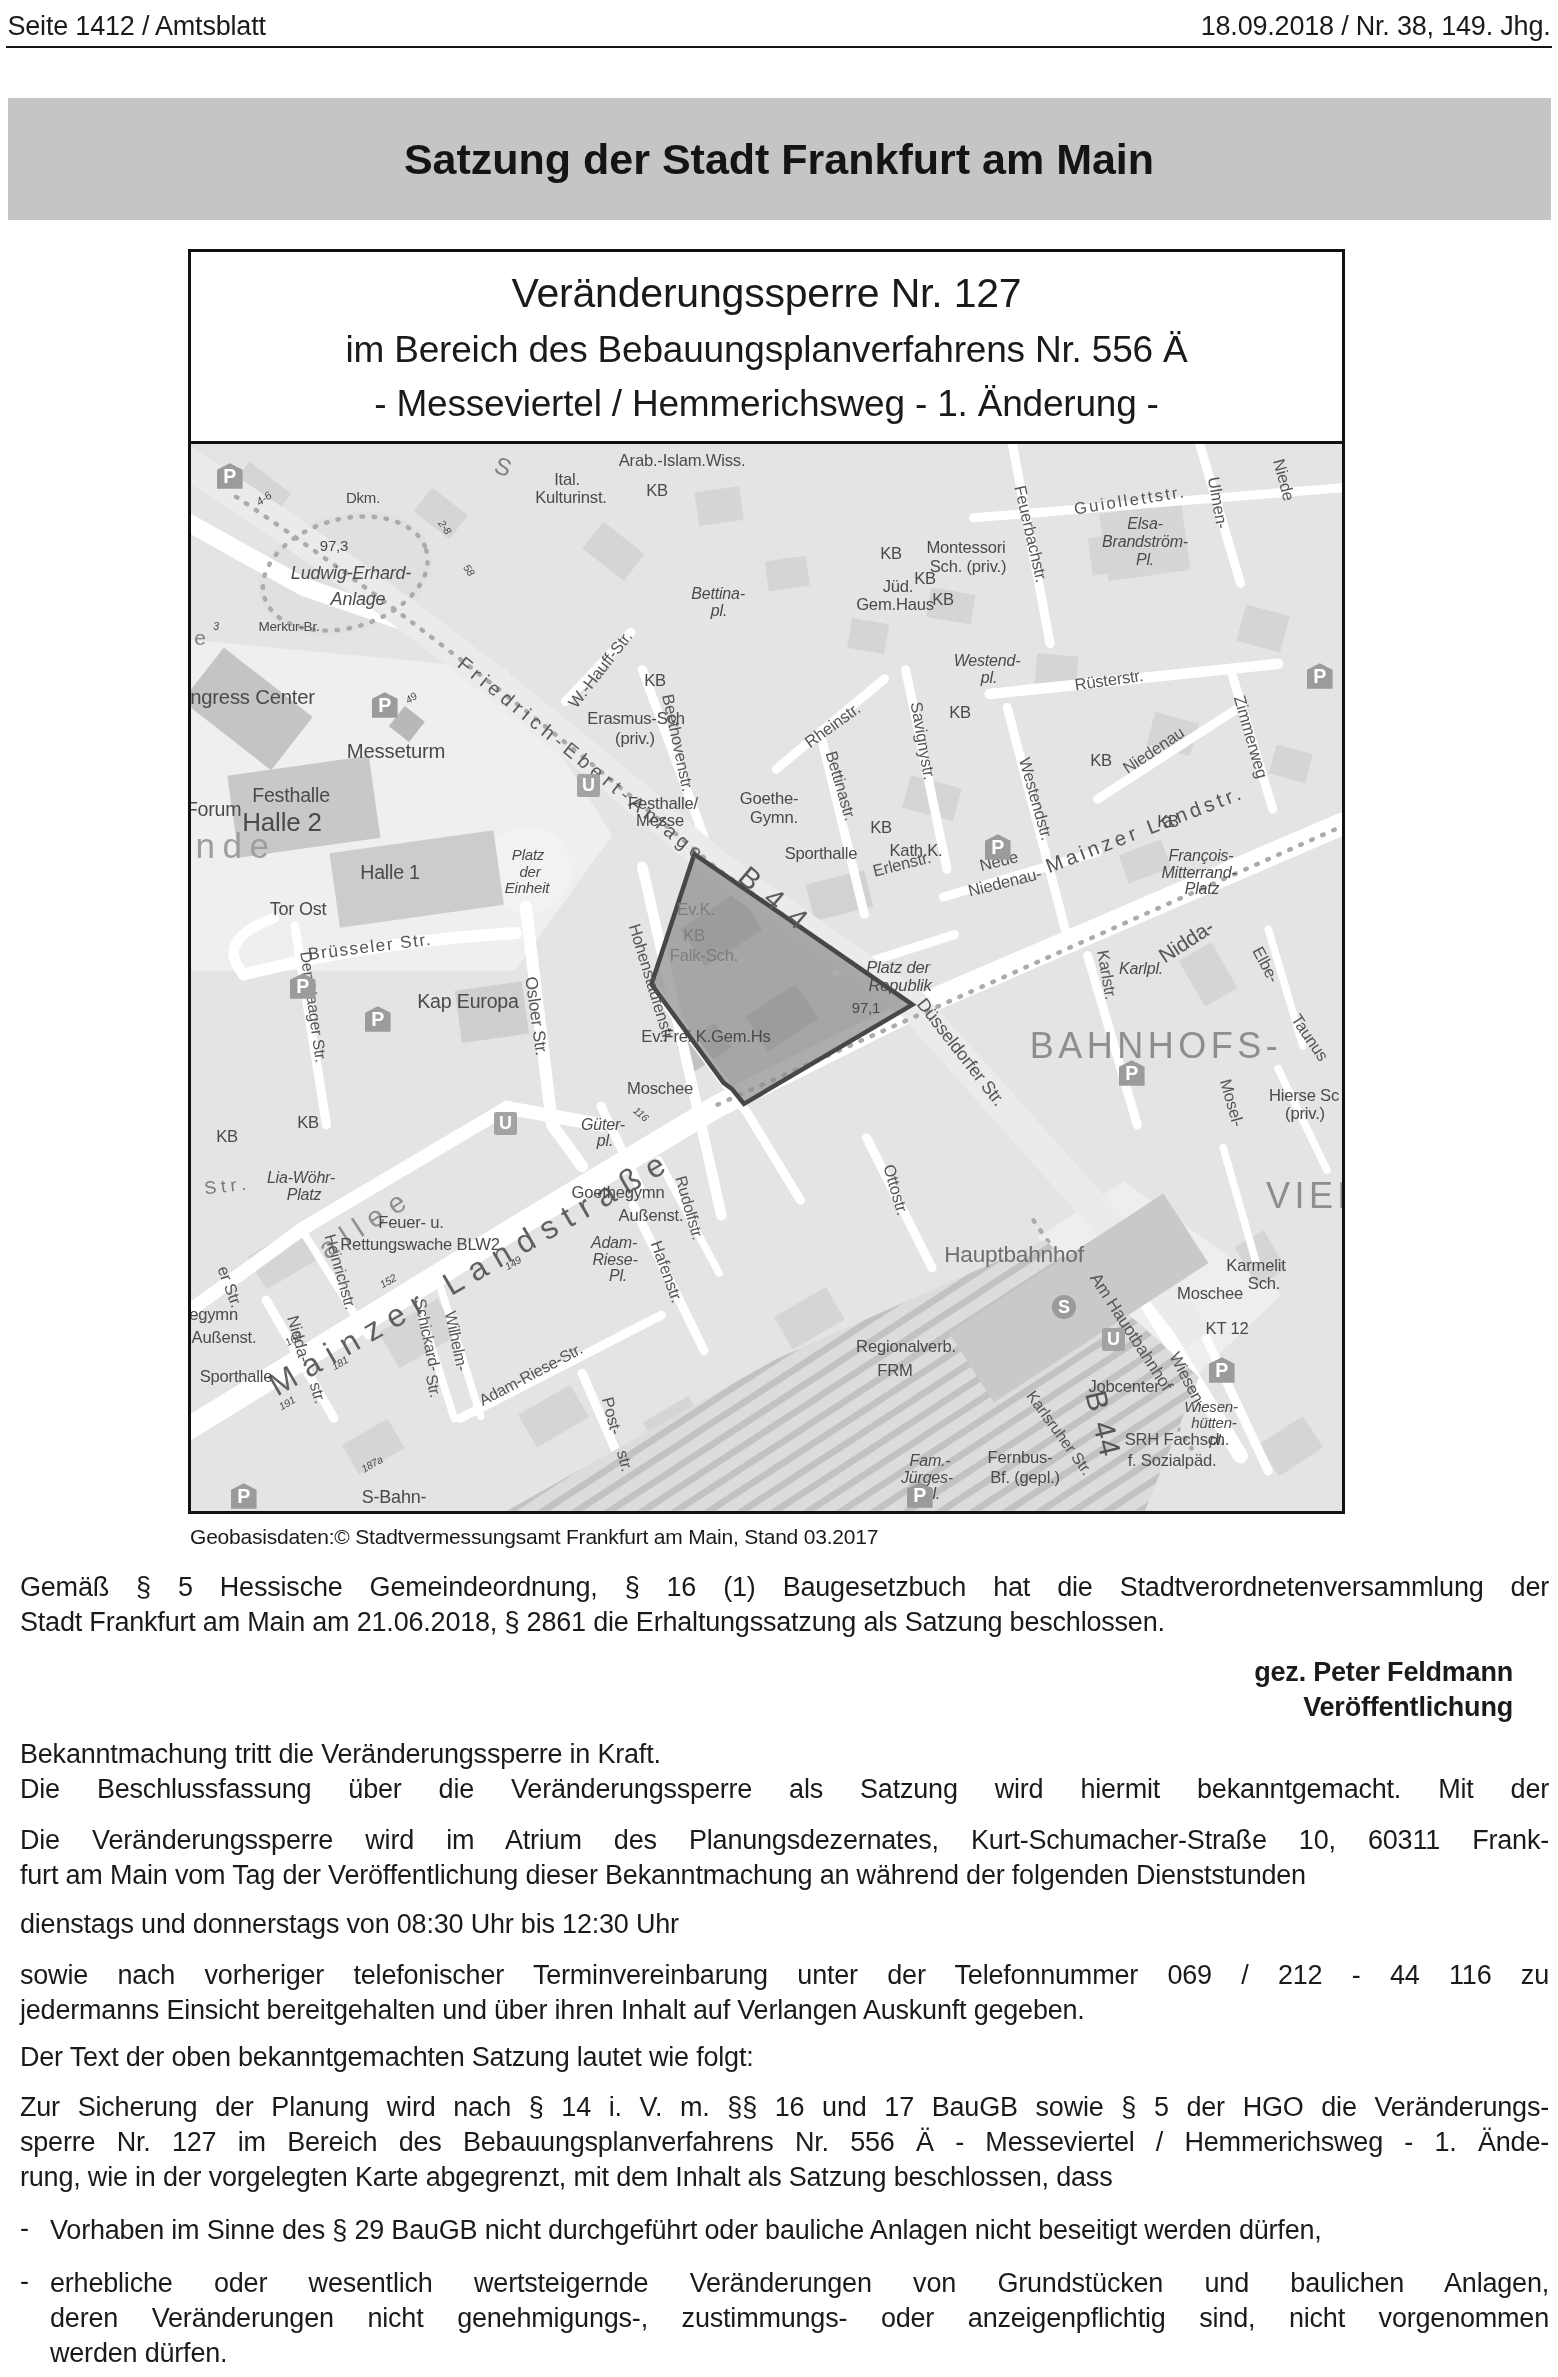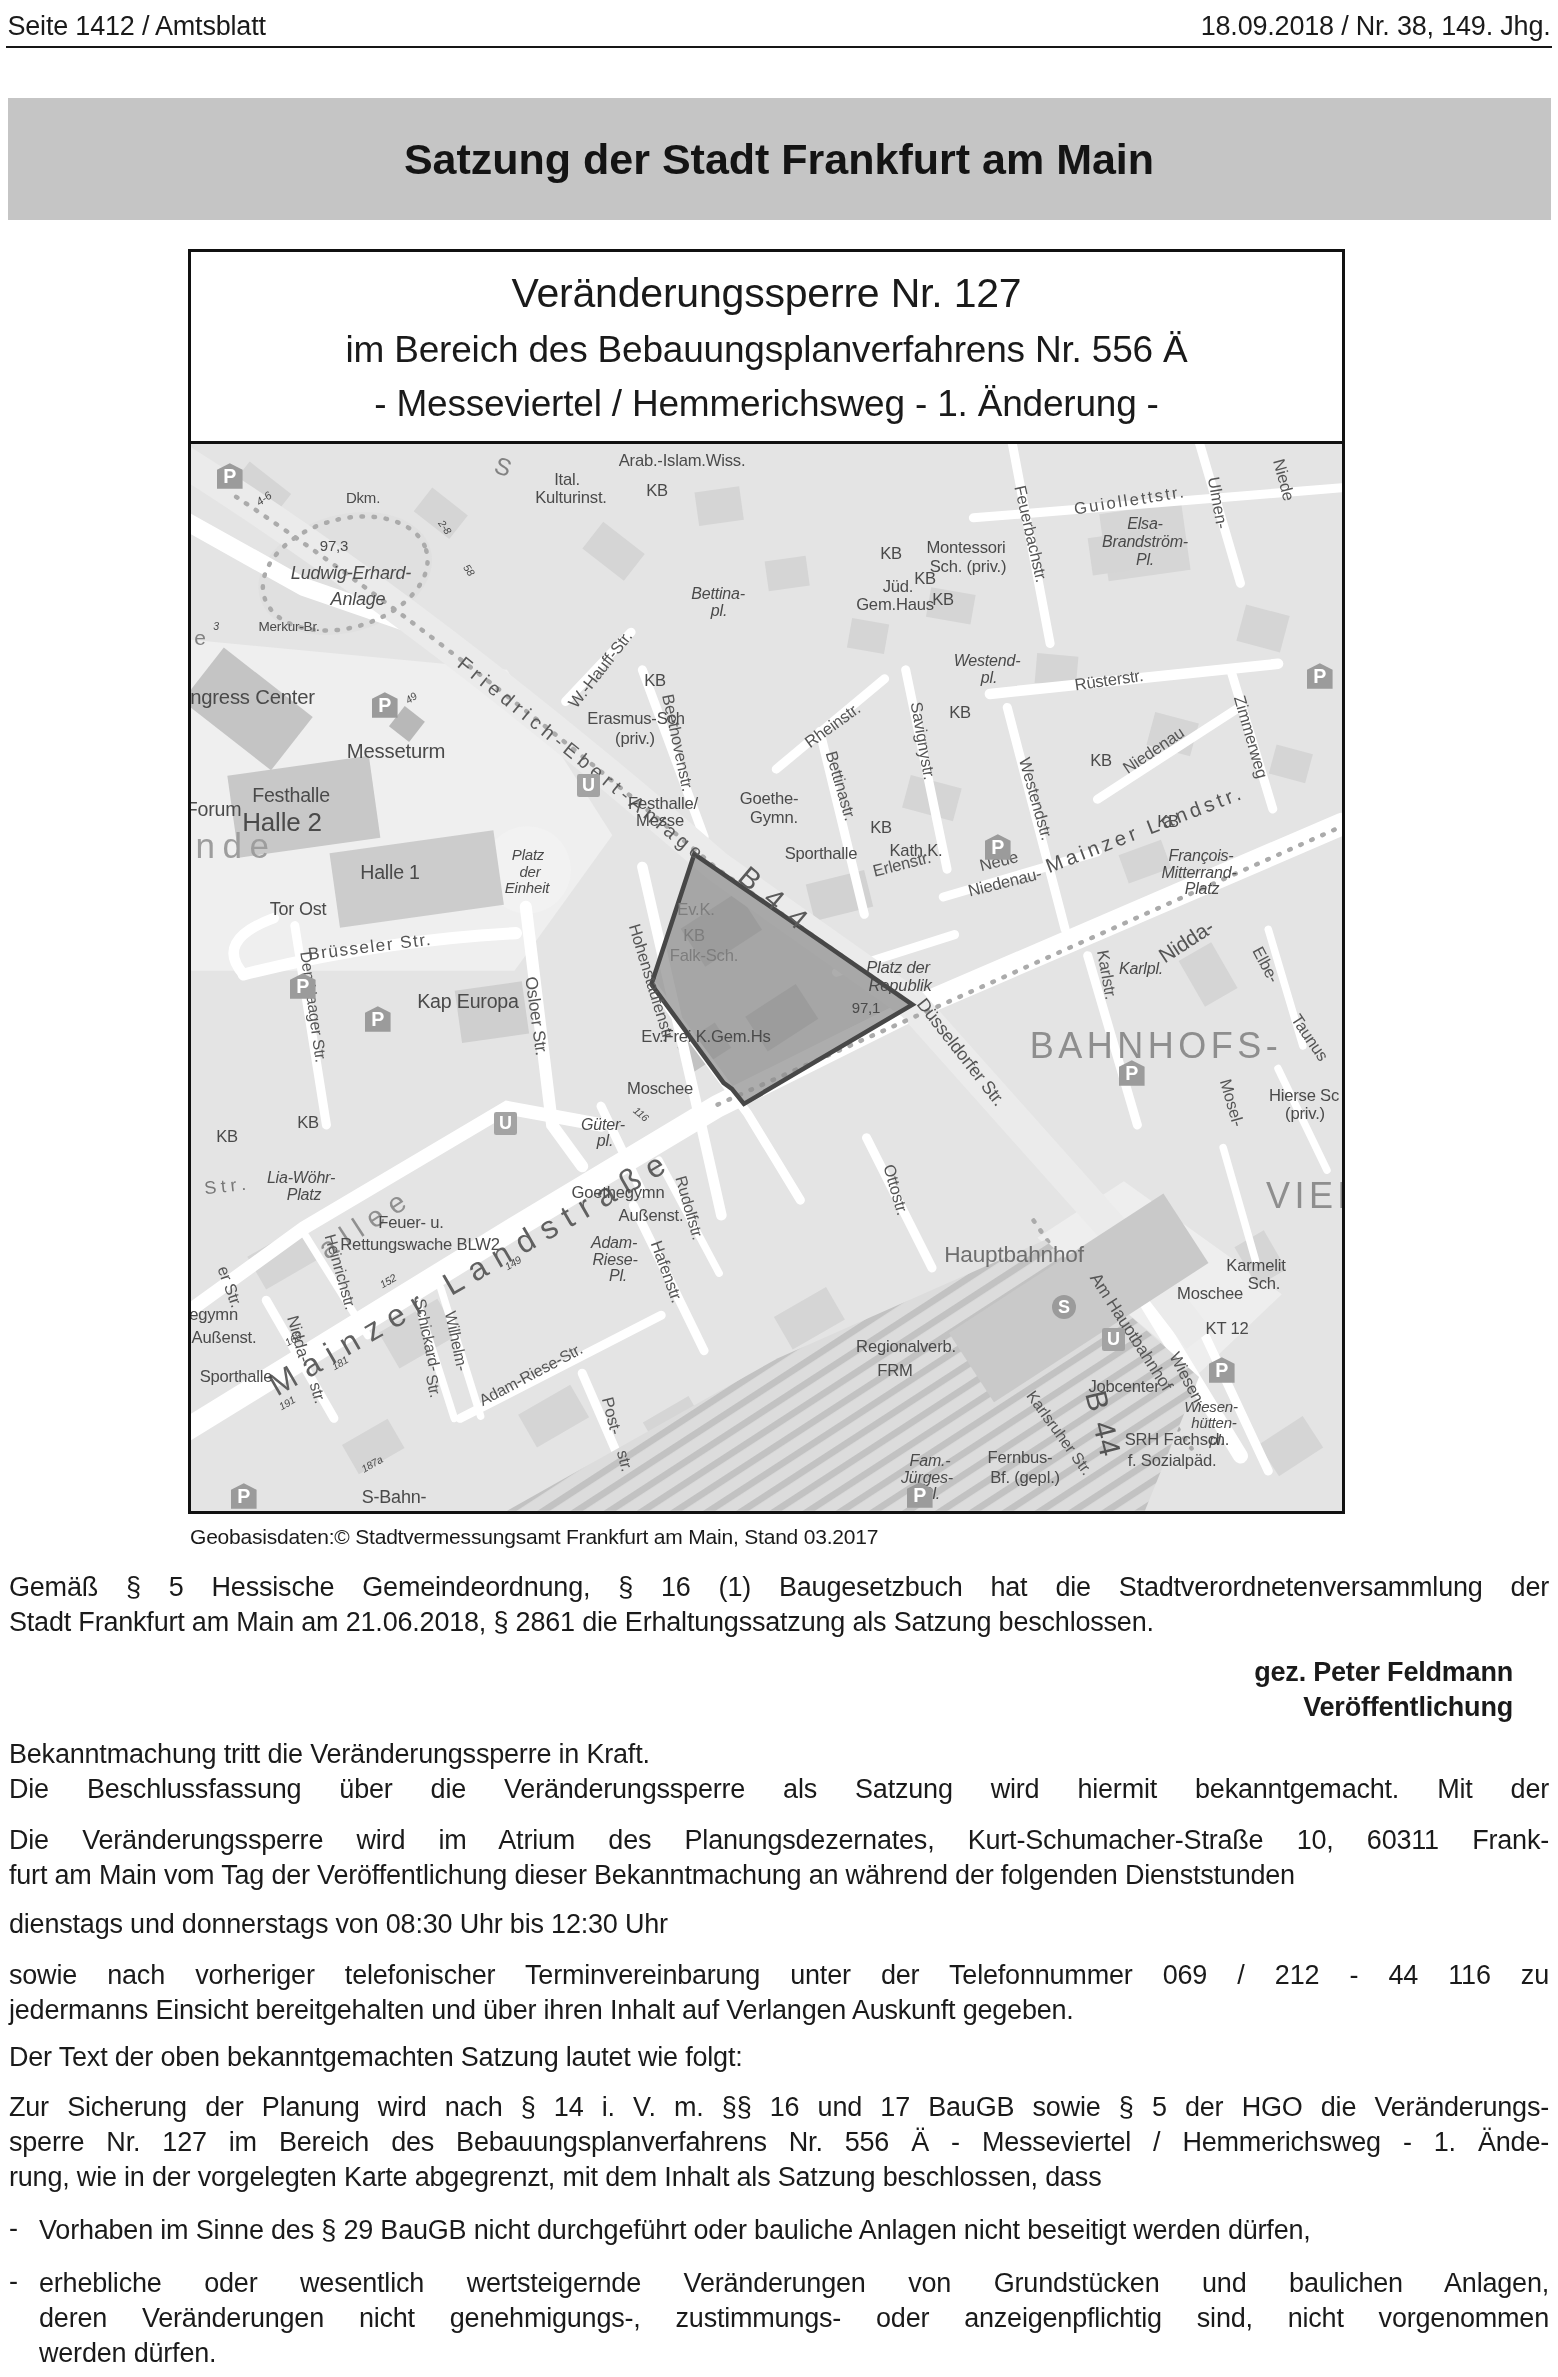--- a/index.html
+++ b/index.html
@@ -31,21 +31,21 @@
   .map-icon{position:absolute;display:flex;align-items:center;justify-content:center;
             color:#fff;font-weight:bold;}
   .map-icon.P{width:25.6px;height:25.6px;background:#9b9b9b;font-size:19.6px;
               clip-path:polygon(50% 0,100% 26%,100% 100%,0 100%,0 26%);}
   .map-icon.U{width:22.6px;height:22.6px;background:#a3a3a3;font-size:18px;border-radius:2.3px;}
   .map-icon.S{width:24px;height:24px;background:#9b9b9b;font-size:18px;border-radius:50%;}
 
   .map-caption{margin:10.5px 0 0 190px;font-size:21px;}
 
   
-  .doc{margin:21px 9px 0 9px;font-size:27px;}
+  .doc{margin:21px 9px 0 20px;font-size:27px;}
   .para{line-height:35px;}
   .line{text-align:left;}
   .line.j{text-align:justify;text-align-last:justify;}
   .sig{margin-top:15px;line-height:35px;font-weight:bold;text-align:right;padding-right:36px;}
   .m16{margin-top:12px;} .m18{margin-top:13.5px;} .m20{margin-top:15px;}
   .m22{margin-top:16.6px;} .m24{margin-top:18px;}
   .bullet{display:flex;}
   .bullet .dash{width:30px;flex:0 0 30px;}
   .bullet .btxt{flex:1;}
 </style>

